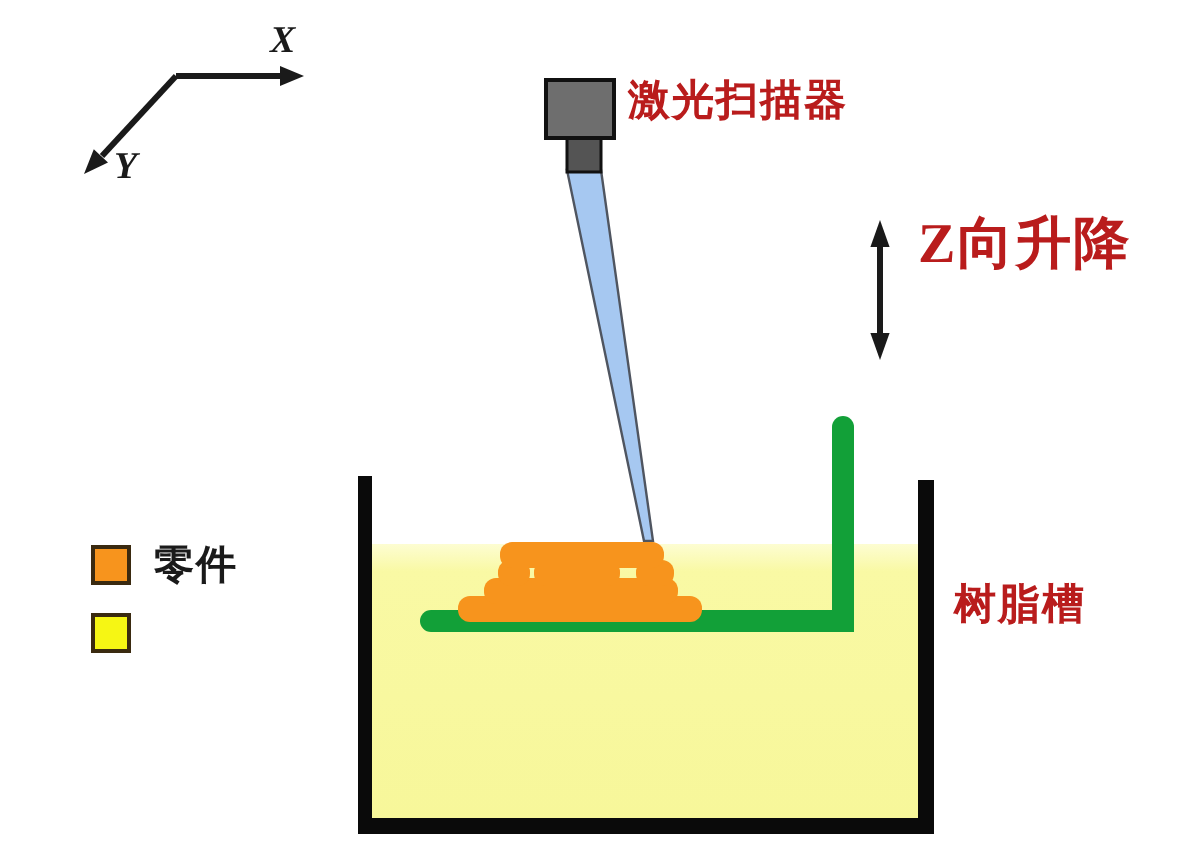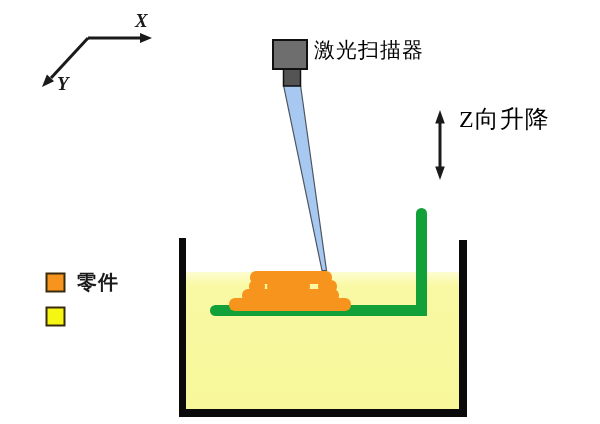--- a/index.html
+++ b/index.html
@@ -7,35 +7,35 @@
     position:relative;
     width:600px;height:424px;
     background:#ffffff;
     overflow:hidden;
     font-family:"Liberation Serif","DejaVu Serif",serif;
   }
   #diagram-svg{position:absolute;left:0;top:0;}
   .cjk-label{
     position:absolute;
     font-family:"Liberation Serif","DejaVu Serif",serif;
-    font-weight:400;
-    color:#000000;
+    font-weight:700;
+    color:#b91c1c;
     white-space:nowrap;
     letter-spacing:1px;
   }
   .axis-label{
     position:absolute;
     font-family:"Liberation Serif","DejaVu Serif",serif;
     font-style:italic;
     font-weight:600;
     font-size:19px;
     color:#1a1a1a;
   }
   .lbl-scanner{left:314px;top:36px;font-size:21px;}
-  .lbl-zlift{left:459px;top:103px;font-size:24px;}
+  .lbl-zlift{left:459px;top:103px;font-size:28px;}
   .lbl-tank{left:477px;top:288px;font-size:21px;}
   .legend-row{position:absolute;display:flex;align-items:center;gap:11px;}
   .legend-row .txt{font-size:20px;font-weight:700;color:#1a1a1a;letter-spacing:1px;}
   .legend-row-1{left:45px;top:269px;}
   .legend-row-2{left:45px;top:306px;}
 </style>
 </head>
 <body>
 
 <div id="stage">
@@ -92,20 +92,21 @@
     </g>
   </svg>
 
   <div class="axis-label" style="left:135px;top:10px;">X</div>
   <div class="axis-label" style="left:57px;top:73px;">Y</div>
 
   <div class="cjk-label lbl-scanner">激光扫描器</div>
 
   <div class="cjk-label lbl-zlift">Z向升降</div>
 
+  <div class="cjk-label lbl-tank">树脂槽</div>
 
   <div class="legend-row legend-row-1">
     <svg width="21" height="21">
       <rect x="1.5" y="1.5" width="18" height="18" stroke-width="2" stroke="#3a2a10" fill="#f7941d"></rect>
     </svg>
     <span class="txt">零件</span>
   </div>
 
   <div class="legend-row legend-row-2">
     <svg width="21" height="21">

